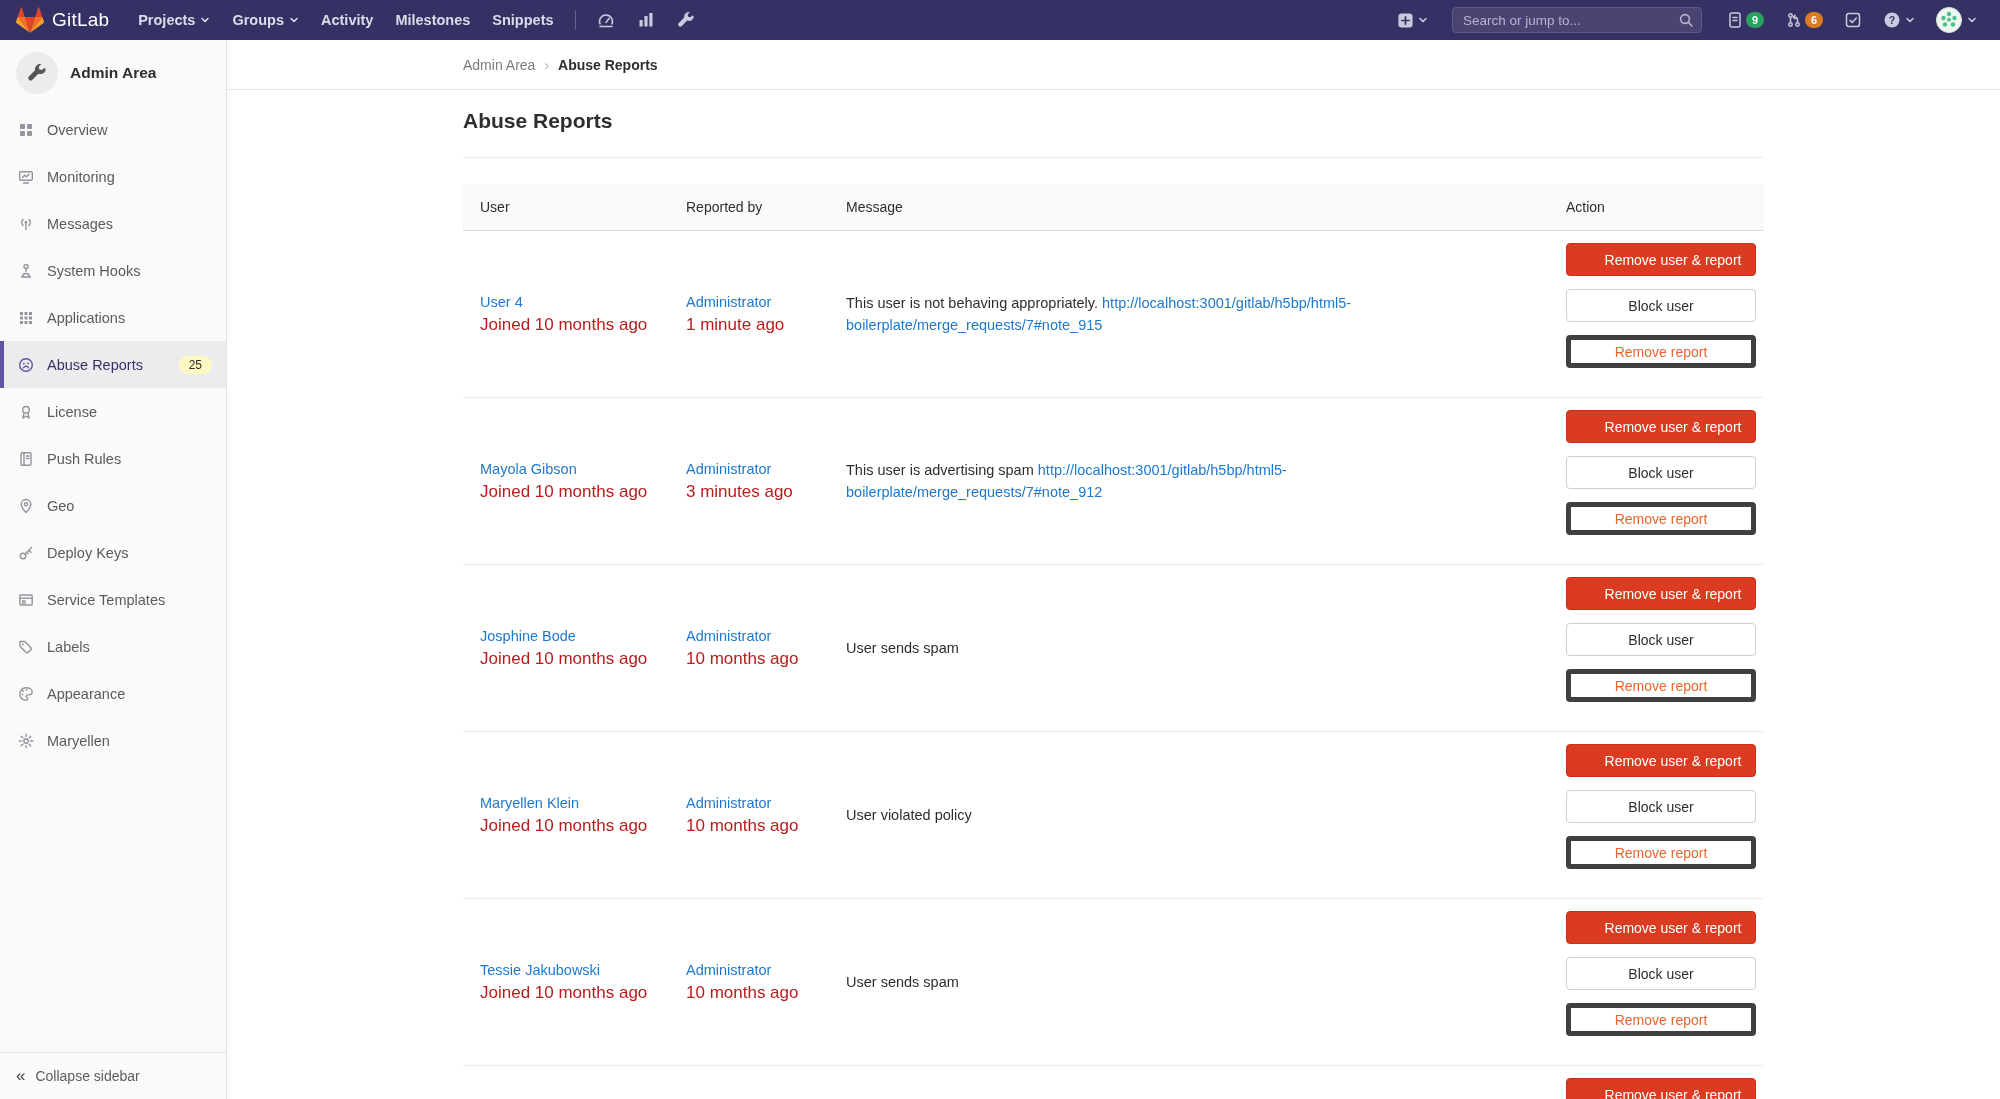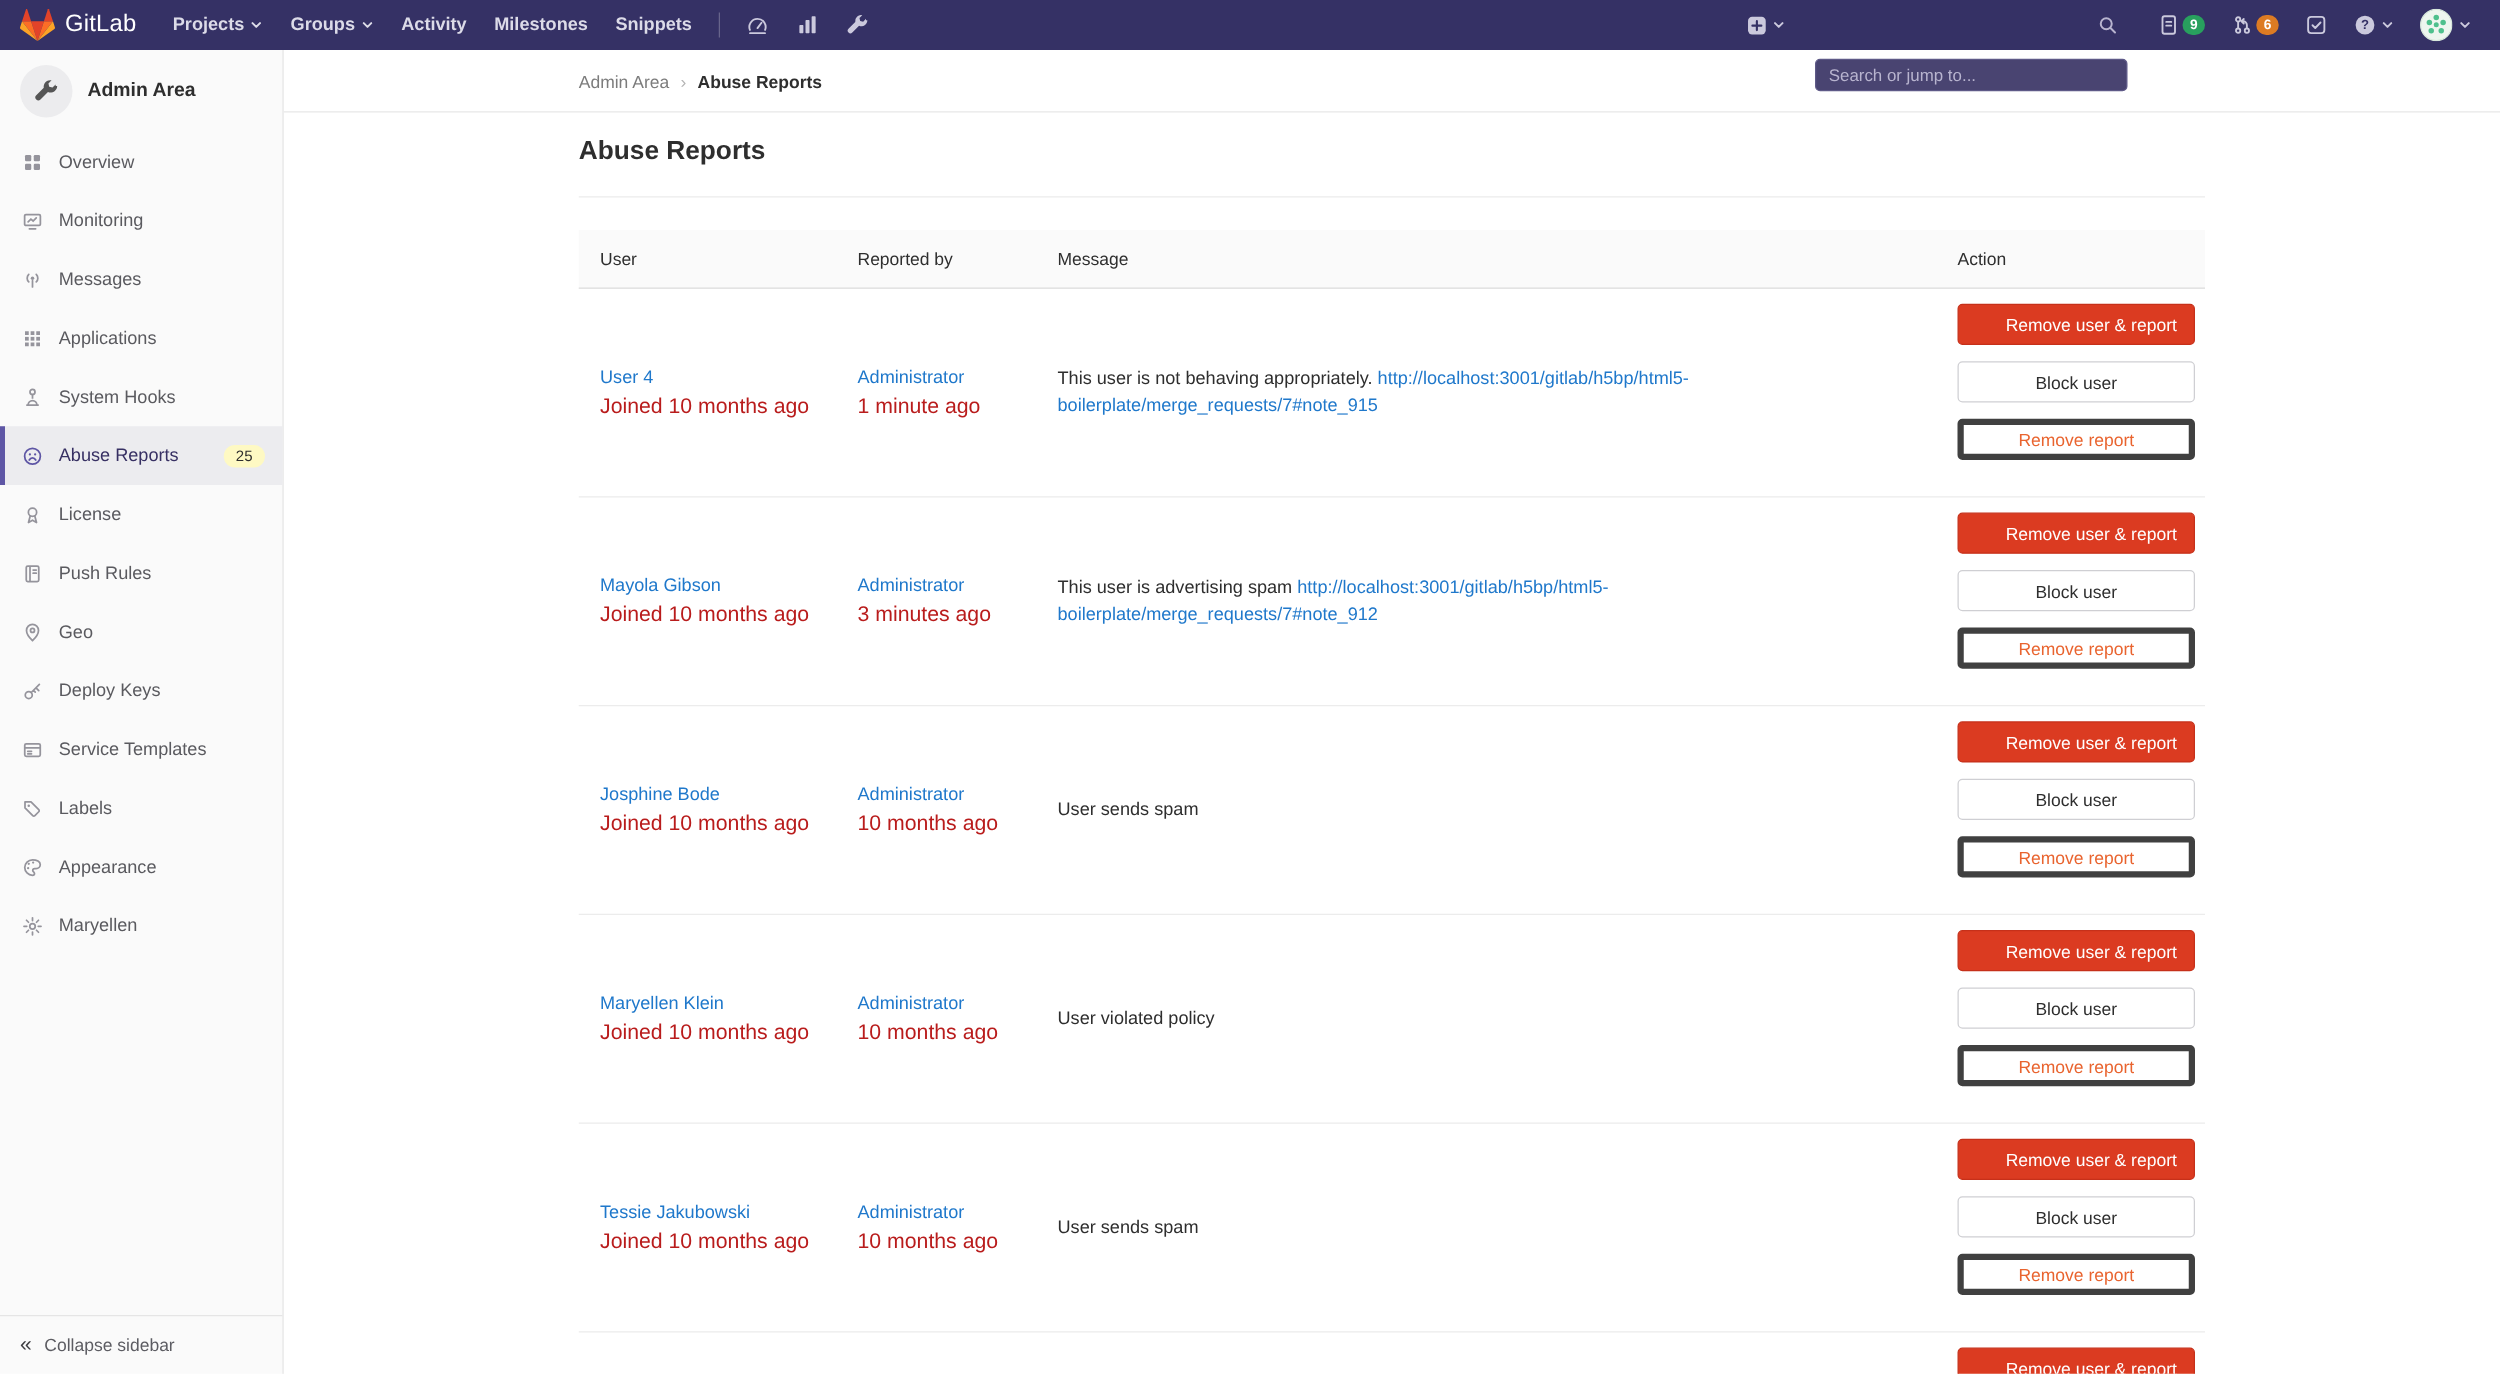--- a/index.html
+++ b/index.html
@@ -23,21 +23,21 @@
   .logo-text{color:#fff;font-size:19px;font-weight:500;letter-spacing:.2px;}
   .nav-menu{display:flex;align-items:center;height:100%;}
   .nav-item{display:flex;align-items:center;gap:5px;padding:0 11px;height:100%;color:#dcdbe8;
     font-size:14.5px;font-weight:600;text-decoration:none;cursor:pointer;}
   .nav-divider{width:1px;height:20px;background:rgba(255,255,255,.25);margin:0 10px;}
   .nav-iconlink{display:flex;align-items:center;justify-content:center;padding:0 11px;height:100%;cursor:pointer;}
   .nav-right{margin-left:auto;display:flex;align-items:center;gap:7px;}
   .nav-right .nav-iconlink{padding:0 7px;}
   .searchbox{position:relative;width:250px;height:26px;margin:0 10px;}
   .searchbox input{width:100%;height:100%;background:#494471;border:1px solid #5e5987;border-radius:4px;
-    color:#14b8a6;font-size:13.5px;padding:0 30px 0 10px;outline:none;font-family:inherit;margin-top:40px;}
+    color:#14b8a6;font-size:13.5px;padding:0 30px 0 10px;outline:none;font-family:inherit;}
   .searchbox input::placeholder{color:#b8b4cf;}
   .searchbox .s-icon{position:absolute;right:8px;top:5px;}
   .count-pill{display:inline-block;min-width:18px;height:16px;line-height:16px;border-radius:9px;
     color:#fff;font-size:11px;font-weight:700;text-align:center;padding:0 5px;margin-left:2px;}
   .pill-green{background:var(--badge-green);}
   .pill-orange{background:var(--badge-orange);}
   .with-badge{display:flex;align-items:center;}
 
   
   .sidebar{position:absolute;top:40px;left:0;width:227px;bottom:0;background:#fafafa;
@@ -250,45 +250,45 @@
           <svg width="16" height="16" viewBox="0 0 16 16" fill="none" stroke="#95949c" stroke-width="1.4">
             <circle cx="8" cy="6.5" r="1.4" fill="#95949c" stroke="none"></circle>
             <path d="M8 8.5v5" stroke-linecap="round"></path>
             <path d="M5 9.5a4.2 4.2 0 0 1 0-6M11 3.5a4.2 4.2 0 0 1 0 6" stroke-linecap="round"></path>
           </svg>
         </span>
       <span>Messages</span>
     </li>
     <li class="side-item">
       <span class="s16">
+          <svg width="16" height="16" viewBox="0 0 16 16" fill="none" stroke="#95949c" stroke-width="1.4">
+            <circle cx="8" cy="3.5" r="2"></circle>
+            <path d="M8 5.5V9"></path>
+            <path d="M4.5 14c0-2 1.6-3.5 3.5-3.5s3.5 1.5 3.5 3.5"></path>
+            <path d="M3.5 14h9" stroke-linecap="round"></path>
+          </svg>
+        </span>
+      <span>System Hooks</span>
+    </li>
+    <li class="side-item">
+      <span class="s16">
           <svg width="16" height="16" viewBox="0 0 16 16" fill="#95949c">
             <rect x="2" y="2" width="3" height="3"></rect>
             <rect x="6.5" y="2" width="3" height="3"></rect>
             <rect x="11" y="2" width="3" height="3"></rect>
             <rect x="2" y="6.5" width="3" height="3"></rect>
             <rect x="6.5" y="6.5" width="3" height="3"></rect>
             <rect x="11" y="6.5" width="3" height="3"></rect>
             <rect x="2" y="11" width="3" height="3"></rect>
             <rect x="6.5" y="11" width="3" height="3"></rect>
             <rect x="11" y="11" width="3" height="3"></rect>
           </svg>
         </span>
       <span>Applications</span>
     </li>
-    <li class="side-item">
-      <span class="s16">
-          <svg width="16" height="16" viewBox="0 0 16 16" fill="none" stroke="#95949c" stroke-width="1.4">
-            <circle cx="8" cy="3.5" r="2"></circle>
-            <path d="M8 5.5V9"></path>
-            <path d="M4.5 14c0-2 1.6-3.5 3.5-3.5s3.5 1.5 3.5 3.5"></path>
-            <path d="M3.5 14h9" stroke-linecap="round"></path>
-          </svg>
-        </span>
-      <span>System Hooks</span>
-    </li>
     <li class="side-item active">
       <span class="s16">
           <svg width="16" height="16" viewBox="0 0 16 16" fill="none" stroke="#5e56a5" stroke-width="1.4">
             <circle cx="8" cy="8" r="6.3"></circle>
             <circle cx="5.9" cy="6.5" r="0.9" fill="#5e56a5" stroke="none"></circle>
             <circle cx="10.1" cy="6.5" r="0.9" fill="#5e56a5" stroke="none"></circle>
             <path d="M5.4 11c.6-1.1 1.5-1.7 2.6-1.7s2 .6 2.6 1.7" stroke-linecap="round"></path>
           </svg>
         </span>
       <span>Abuse Reports</span>

